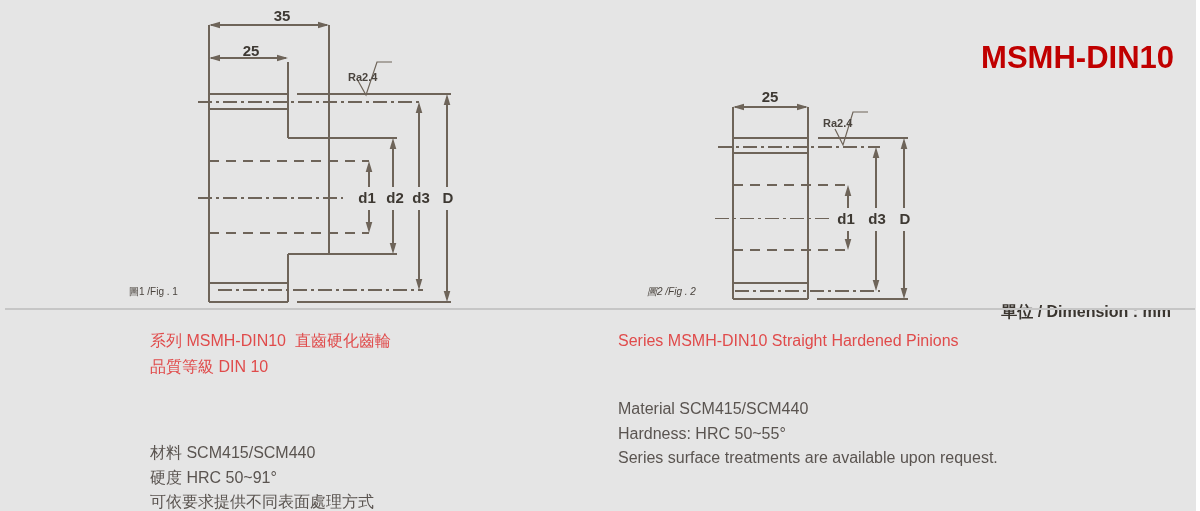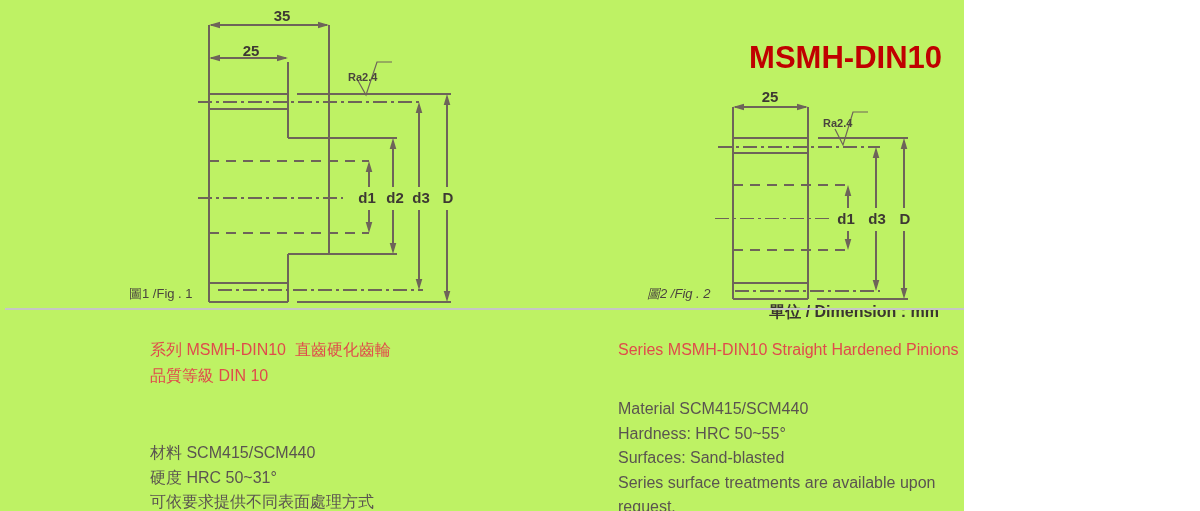--- a/index.html
+++ b/index.html
@@ -1,37 +1,37 @@
 <!DOCTYPE html>
 <html><head>
 <meta charset="utf-8">
 <style>
   html,body { margin:0; padding:0; background:#ffffff; }
-  .page { position:relative; width:964px; height:511px; background:#bef264;
+  .page { position:relative; width:1196px; height:511px; background:#e5e5e5;
           font-family:"Liberation Sans", sans-serif; overflow:hidden; }
 
   
   .draw-svg { position:absolute; left:0; top:0; }
 
   .dim-label { position:absolute; transform:translateX(-50%); font-weight:bold;
                font-size:15px; color:#3e3933; white-space:nowrap; }
   .dia-label { position:absolute; transform:translateX(-50%); font-weight:bold;
                font-size:15px; color:#3e3933; white-space:nowrap; }
   .ra-label  { position:absolute; font-size:11px; color:#4a443e; white-space:nowrap;font-weight:bold; }
-  .fig-caption { position:absolute; font-size:13px; color:#4a443e; white-space:nowrap; }
+  .fig-caption { position:absolute; font-size:10px; color:#4a443e; white-space:nowrap; }
 
   .brand-title { position:absolute; top:40px; right:22px; font-size:31px; font-weight:bold;
                  color:#c00000; white-space:nowrap; }
   .unit-note { position:absolute; top:302px; right:25px; font-size:16px; font-weight:bold;
                color:#3a352f; white-space:nowrap; }
 
   .divider { position:absolute; top:308px; left:5px; width:1190px; height:2px;
              background:#c6c6c6; }
 
-  .info-col { position:absolute; top:337px; }
+  .info-col { position:absolute; top:328px; }
   .info-col.cn { left:150px; }
   .info-col.en { left:618px; }
   .heading-line { display:block; color:#e04b4b; font-size:16px; line-height:26px;
                   white-space:pre-wrap; }
   .info-body { position:absolute; top:397px; }
   .info-body.cn { left:150px;margin-top:44px; }
   .info-body.en { left:618px; }
   .body-line { display:block; font-size:16px; line-height:24.5px; color:#5a5450;
                white-space:pre-wrap; }
 </style>
@@ -162,28 +162,27 @@
   <div class="unit-note">單位 / Dimension : mm</div>
 
   <div class="divider"></div>
 
   <div class="info-col cn">
     <span class="heading-line">系列 MSMH-DIN10  直齒硬化齒輪</span>
     <span class="heading-line">品質等級 DIN 10</span>
   </div>
   <div class="info-body cn">
     <span class="body-line">材料 SCM415/SCM440</span>
-    <span class="body-line">硬度 HRC 50~31°</span>
+    <span class="body-line">硬度 HRC 50~91°</span>
     <span class="body-line">可依要求提供不同表面處理方式</span>
     <span class="body-line">表面 噴砂處理</span>
   </div>
 
   <div class="info-col en">
     <span class="heading-line">Series MSMH-DIN10 Straight Hardened Pinions</span>
   </div>
   <div class="info-body en">
     <span class="body-line">Material SCM415/SCM440</span>
     <span class="body-line">Hardness: HRC 50~55°</span>
-    <span class="body-line">Surfaces: Sand-blasted</span>
     <span class="body-line">Series surface treatments are available upon request.</span>
   </div>
 
 </div>
 
 </body></html>

